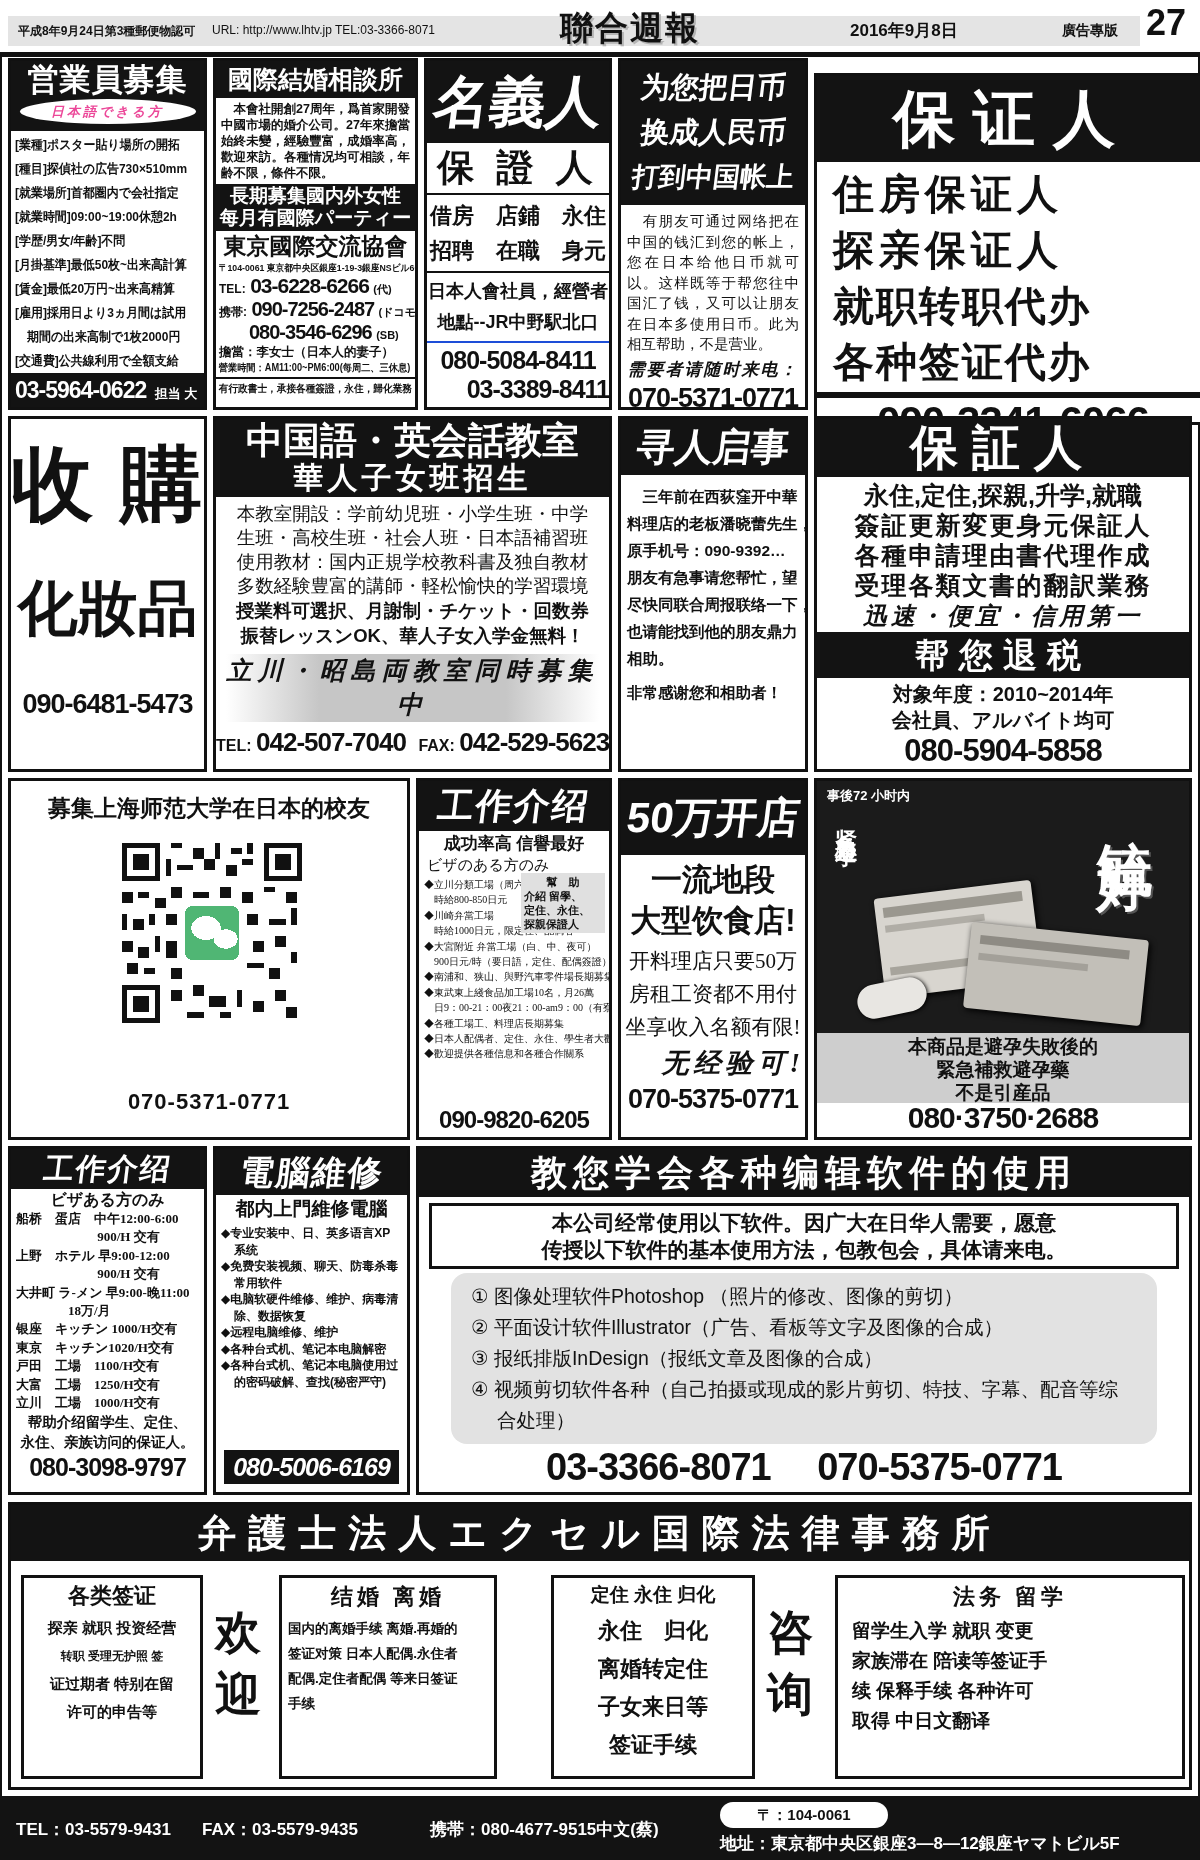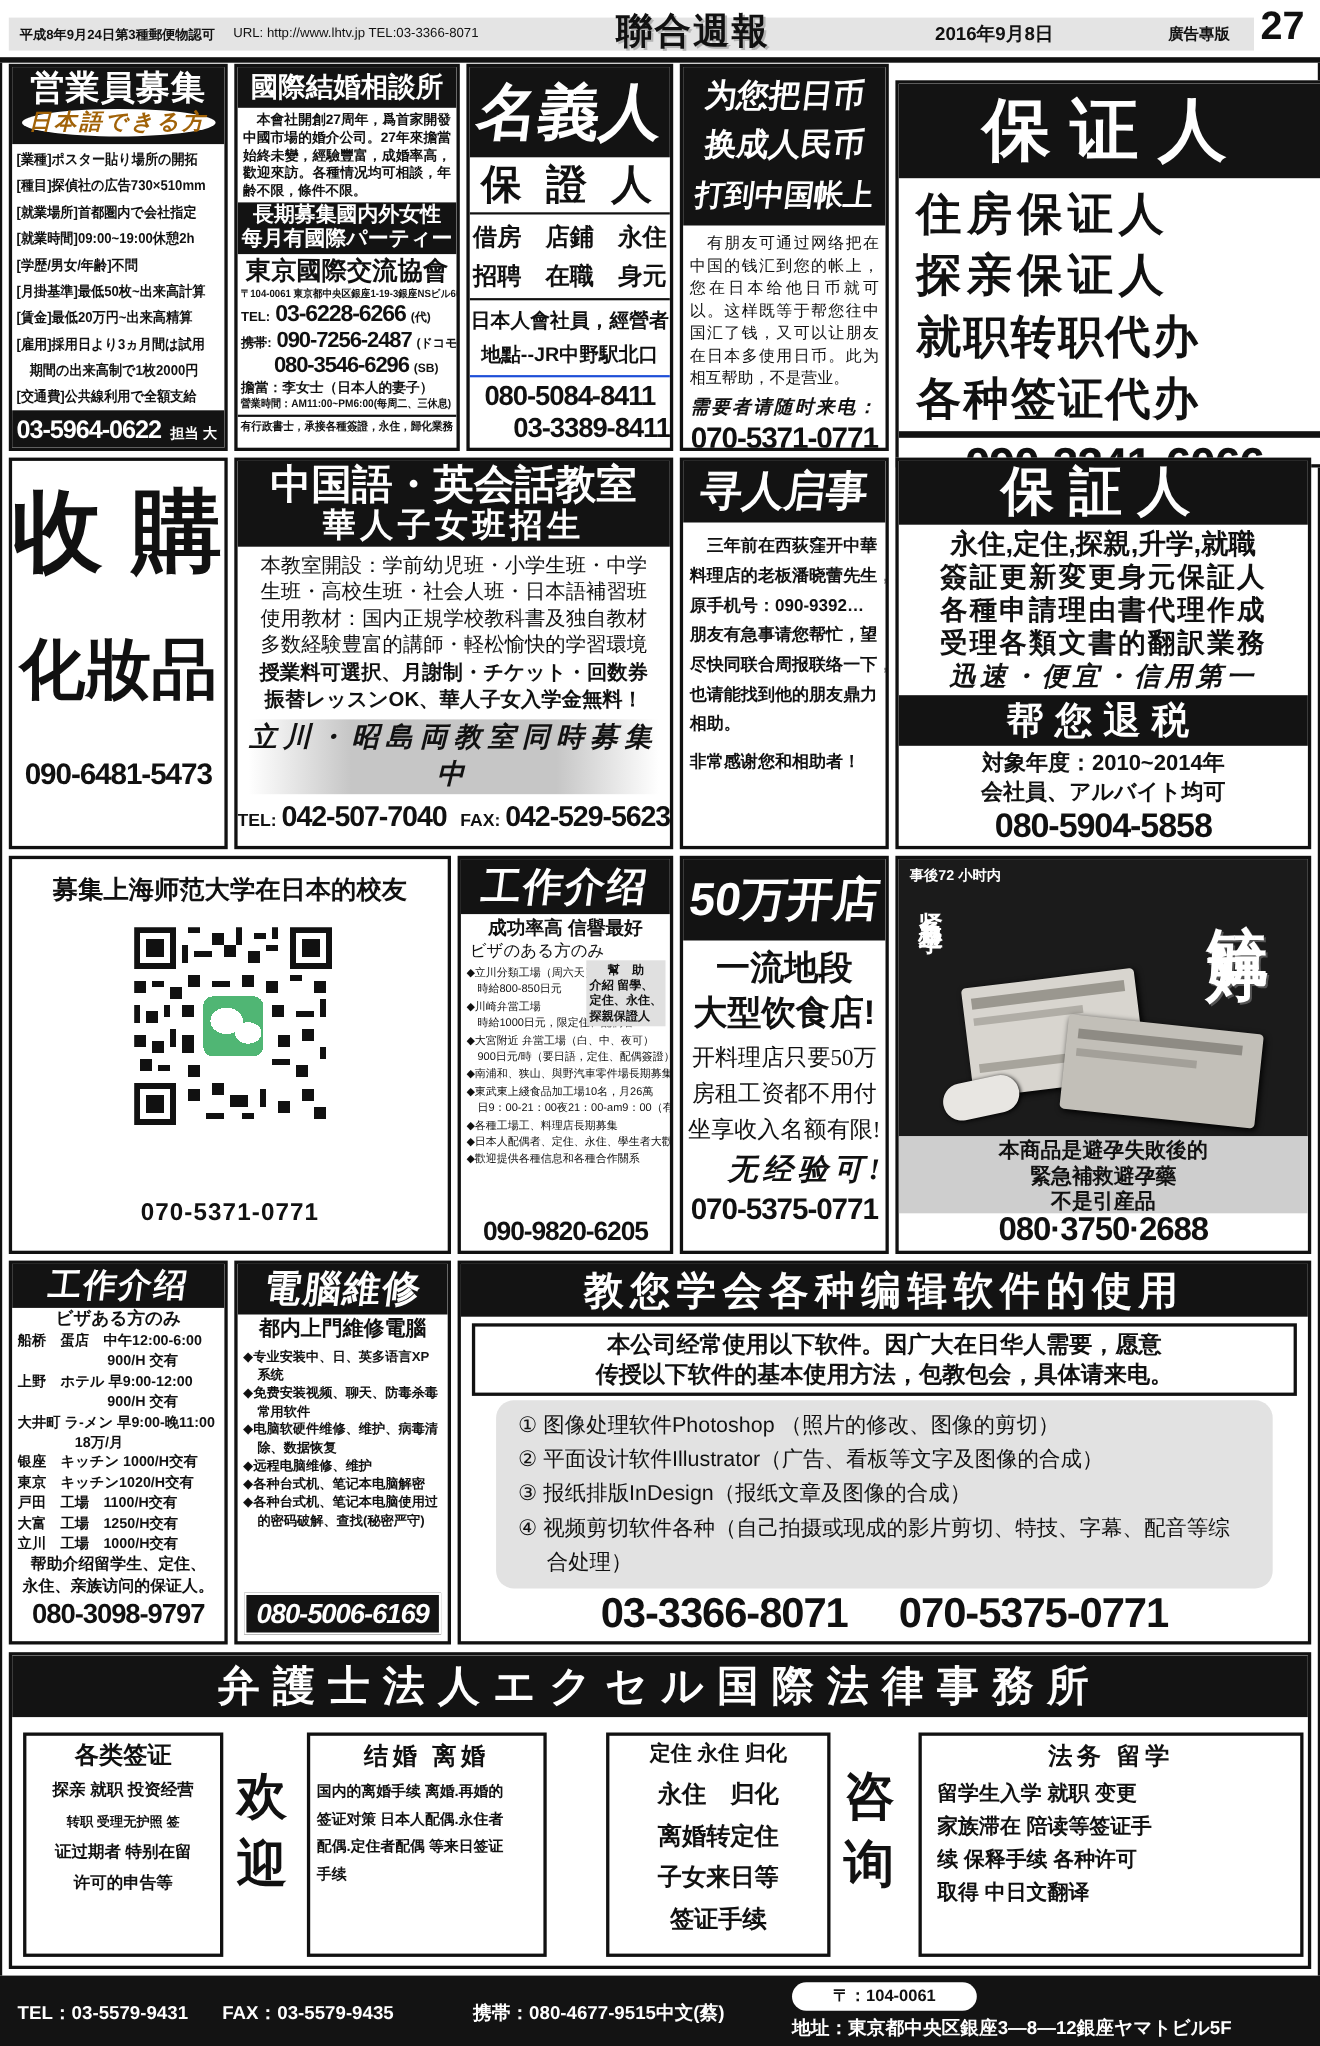--- a/index.html
+++ b/index.html
@@ -4,21 +4,21 @@
 <style>
   html,body{margin:0;padding:0;background:#f2f2f2;}
   .page{position:relative;width:1200px;height:1860px;background:#fff;margin:0 auto;
         font-family:"Liberation Sans","DejaVu Sans",sans-serif;color:#111;overflow:hidden;}
   .abs{position:absolute;box-sizing:border-box;}
   .ad{position:absolute;box-sizing:border-box;border:3px solid #111;background:#fff;overflow:hidden;}
   .hd{background:#131313;color:#fff;font-weight:bold;text-align:center;overflow:hidden;}
   .b{font-weight:bold;}
   .ctr{text-align:center;}
   .nw{white-space:nowrap;}
-  .pre{white-space:pre;}
+  .pre{white-space:pre;font-family:Liberation Serif, serif;}
   .fit{transform:scaleX(.92);transform-origin:0 50%;white-space:nowrap;}
   .phone{font-weight:bold;letter-spacing:-1px;white-space:nowrap;}
   .script{font-family:"Liberation Serif","DejaVu Serif",serif;font-style:italic;font-weight:bold;}
   .skew{transform:skewX(-7deg);display:inline-block;}
   .vtext{writing-mode:vertical-rl;}
   .line{overflow:hidden;}
 </style>
 </head>
 <body>
 
@@ -34,21 +34,21 @@
     <span class="abs b" style="left:1146px;top:2px;font-size:36px;">27</span>
   </div>
   <div class="abs" style="left:0;top:52px;width:1200px;height:5px;background:#111;"></div>
   <div class="abs" style="left:0;top:57px;width:2px;height:1739px;background:#111;"></div>
   <div class="abs" style="left:1198px;top:57px;width:2px;height:1739px;background:#111;"></div>
 
   <div class="ad" style="left:8px;top:58px;width:199px;height:352px;">
     <div class="hd" style="height:68px;padding-top:2px;">
       <div style="font-size:31px;line-height:34px;letter-spacing:1px;">営業員募集</div>
       <div style="margin:2px auto 0;width:176px;height:25px;background:#fff;border-radius:50%;">
-        <span class="script" style="color:#a16207;font-size:20px;line-height:25px;letter-spacing:3px;margin-top:32px;">日本語できる方</span>
+        <span class="script" style="color:#ec4899;font-size:13px;line-height:25px;letter-spacing:3px;margin-top:32px;">日本語できる方</span>
       </div>
     </div>
     <div class="abs" style="left:4px;top:72px;width:191px;">
       <div class="line fit b" style="font-size:13px;line-height:24px;">[業種]ポスター貼り場所の開拓</div>
       <div class="line fit b" style="font-size:13px;line-height:24px;">[種目]探偵社の広告730×510mm</div>
       <div class="line fit b" style="font-size:13px;line-height:24px;">[就業場所]首都圏内で会社指定</div>
       <div class="line fit b" style="font-size:13px;line-height:24px;">[就業時間]09:00~19:00休憩2h</div>
       <div class="line fit b" style="font-size:13px;line-height:24px;">[学歴/男女/年齢]不問</div>
       <div class="line fit b" style="font-size:13px;line-height:24px;">[月掛基準]最低50枚~出来高計算</div>
       <div class="line fit b" style="font-size:13px;line-height:24px;">[賃金]最低20万円~出来高精算</div>
@@ -262,21 +262,21 @@
     </div>
     <div class="ctr phone" style="margin-top:266px;font-size:22px;letter-spacing:1px;">070-5371-0771</div>
   </div>
 
   <div class="ad" style="left:416px;top:778px;width:196px;height:362px;">
     <div class="hd" style="height:50px;">
       <span class="skew" style="font-size:36px;line-height:50px;letter-spacing:2px;">工作介绍</span>
     </div>
     <div class="ctr b nw" style="font-size:17px;line-height:22px;margin-top:2px;">成功率高 信譽最好</div>
     <div class="nw" style="font-size:15px;line-height:20px;padding-left:8px;">ビザのある方のみ</div>
-    <div class="abs" style="right:4px;top:92px;width:72px;background:#e0e0e0;padding:2px 3px;">
+    <div class="abs" style="right:4px;top:92px;width:84px;background:#e0e0e0;padding:2px 3px;">
       <div class="b ctr nw" style="font-size:11px;line-height:14px;">幫　助</div>
       <div class="b nw" style="font-size:11px;line-height:14px;">介紹 留學、</div>
       <div class="b nw" style="font-size:11px;line-height:14px;">定住、永住、</div>
       <div class="b nw" style="font-size:11px;line-height:14px;">探親保證人</div>
     </div>
     <div style="padding:2px 0 0 5px;">
       <div class="pre line" style="font-size:10px;line-height:15.4px;">◆立川分類工場（周六天）</div>
       <div class="pre line" style="font-size:10px;line-height:15.4px;">　時給800-850日元</div>
       <div class="pre line" style="font-size:10px;line-height:15.4px;">◆川崎弁當工場</div>
       <div class="pre line" style="font-size:10px;line-height:15.4px;">　時給1000日元，限定住、配偶者</div>

